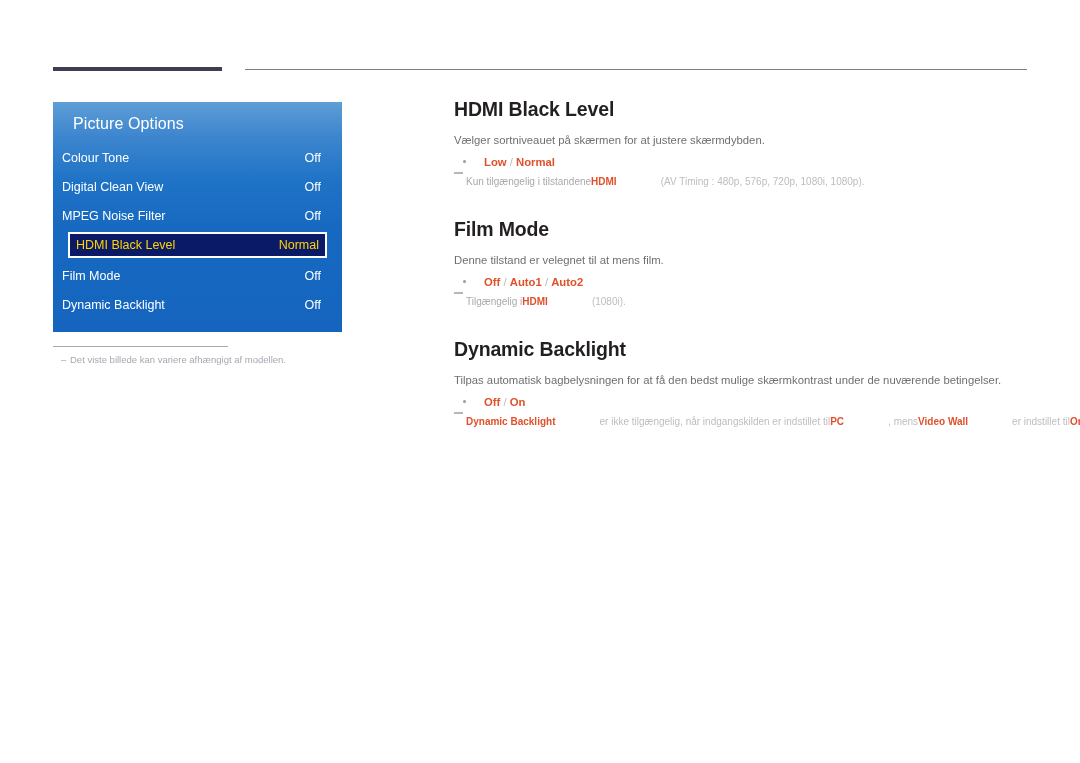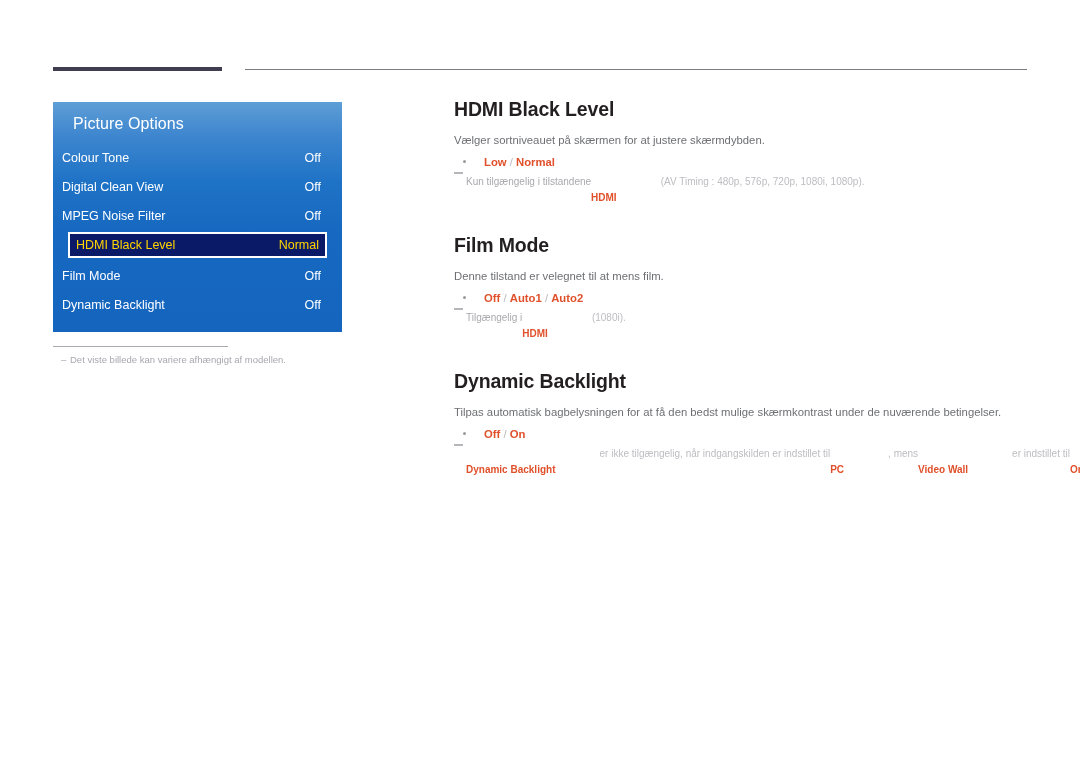--- a/index.html
+++ b/index.html
@@ -188,21 +188,20 @@
     height: 1.4px;
     background: #b5b5ba;
     flex: 0 0 auto;
     margin-right: 3px;
     position: relative;
     top: -3px;
   }
   .note b {
     color: #e0502b;
     font-weight: bold;
-    margin-top: 16px;
   }
   .note .dim {
     color: #bdbdc2;
     padding-left: 44px;
   }
 </style>
 </head>
 <body>
 
 <div class="top-rule-dark"></div>

